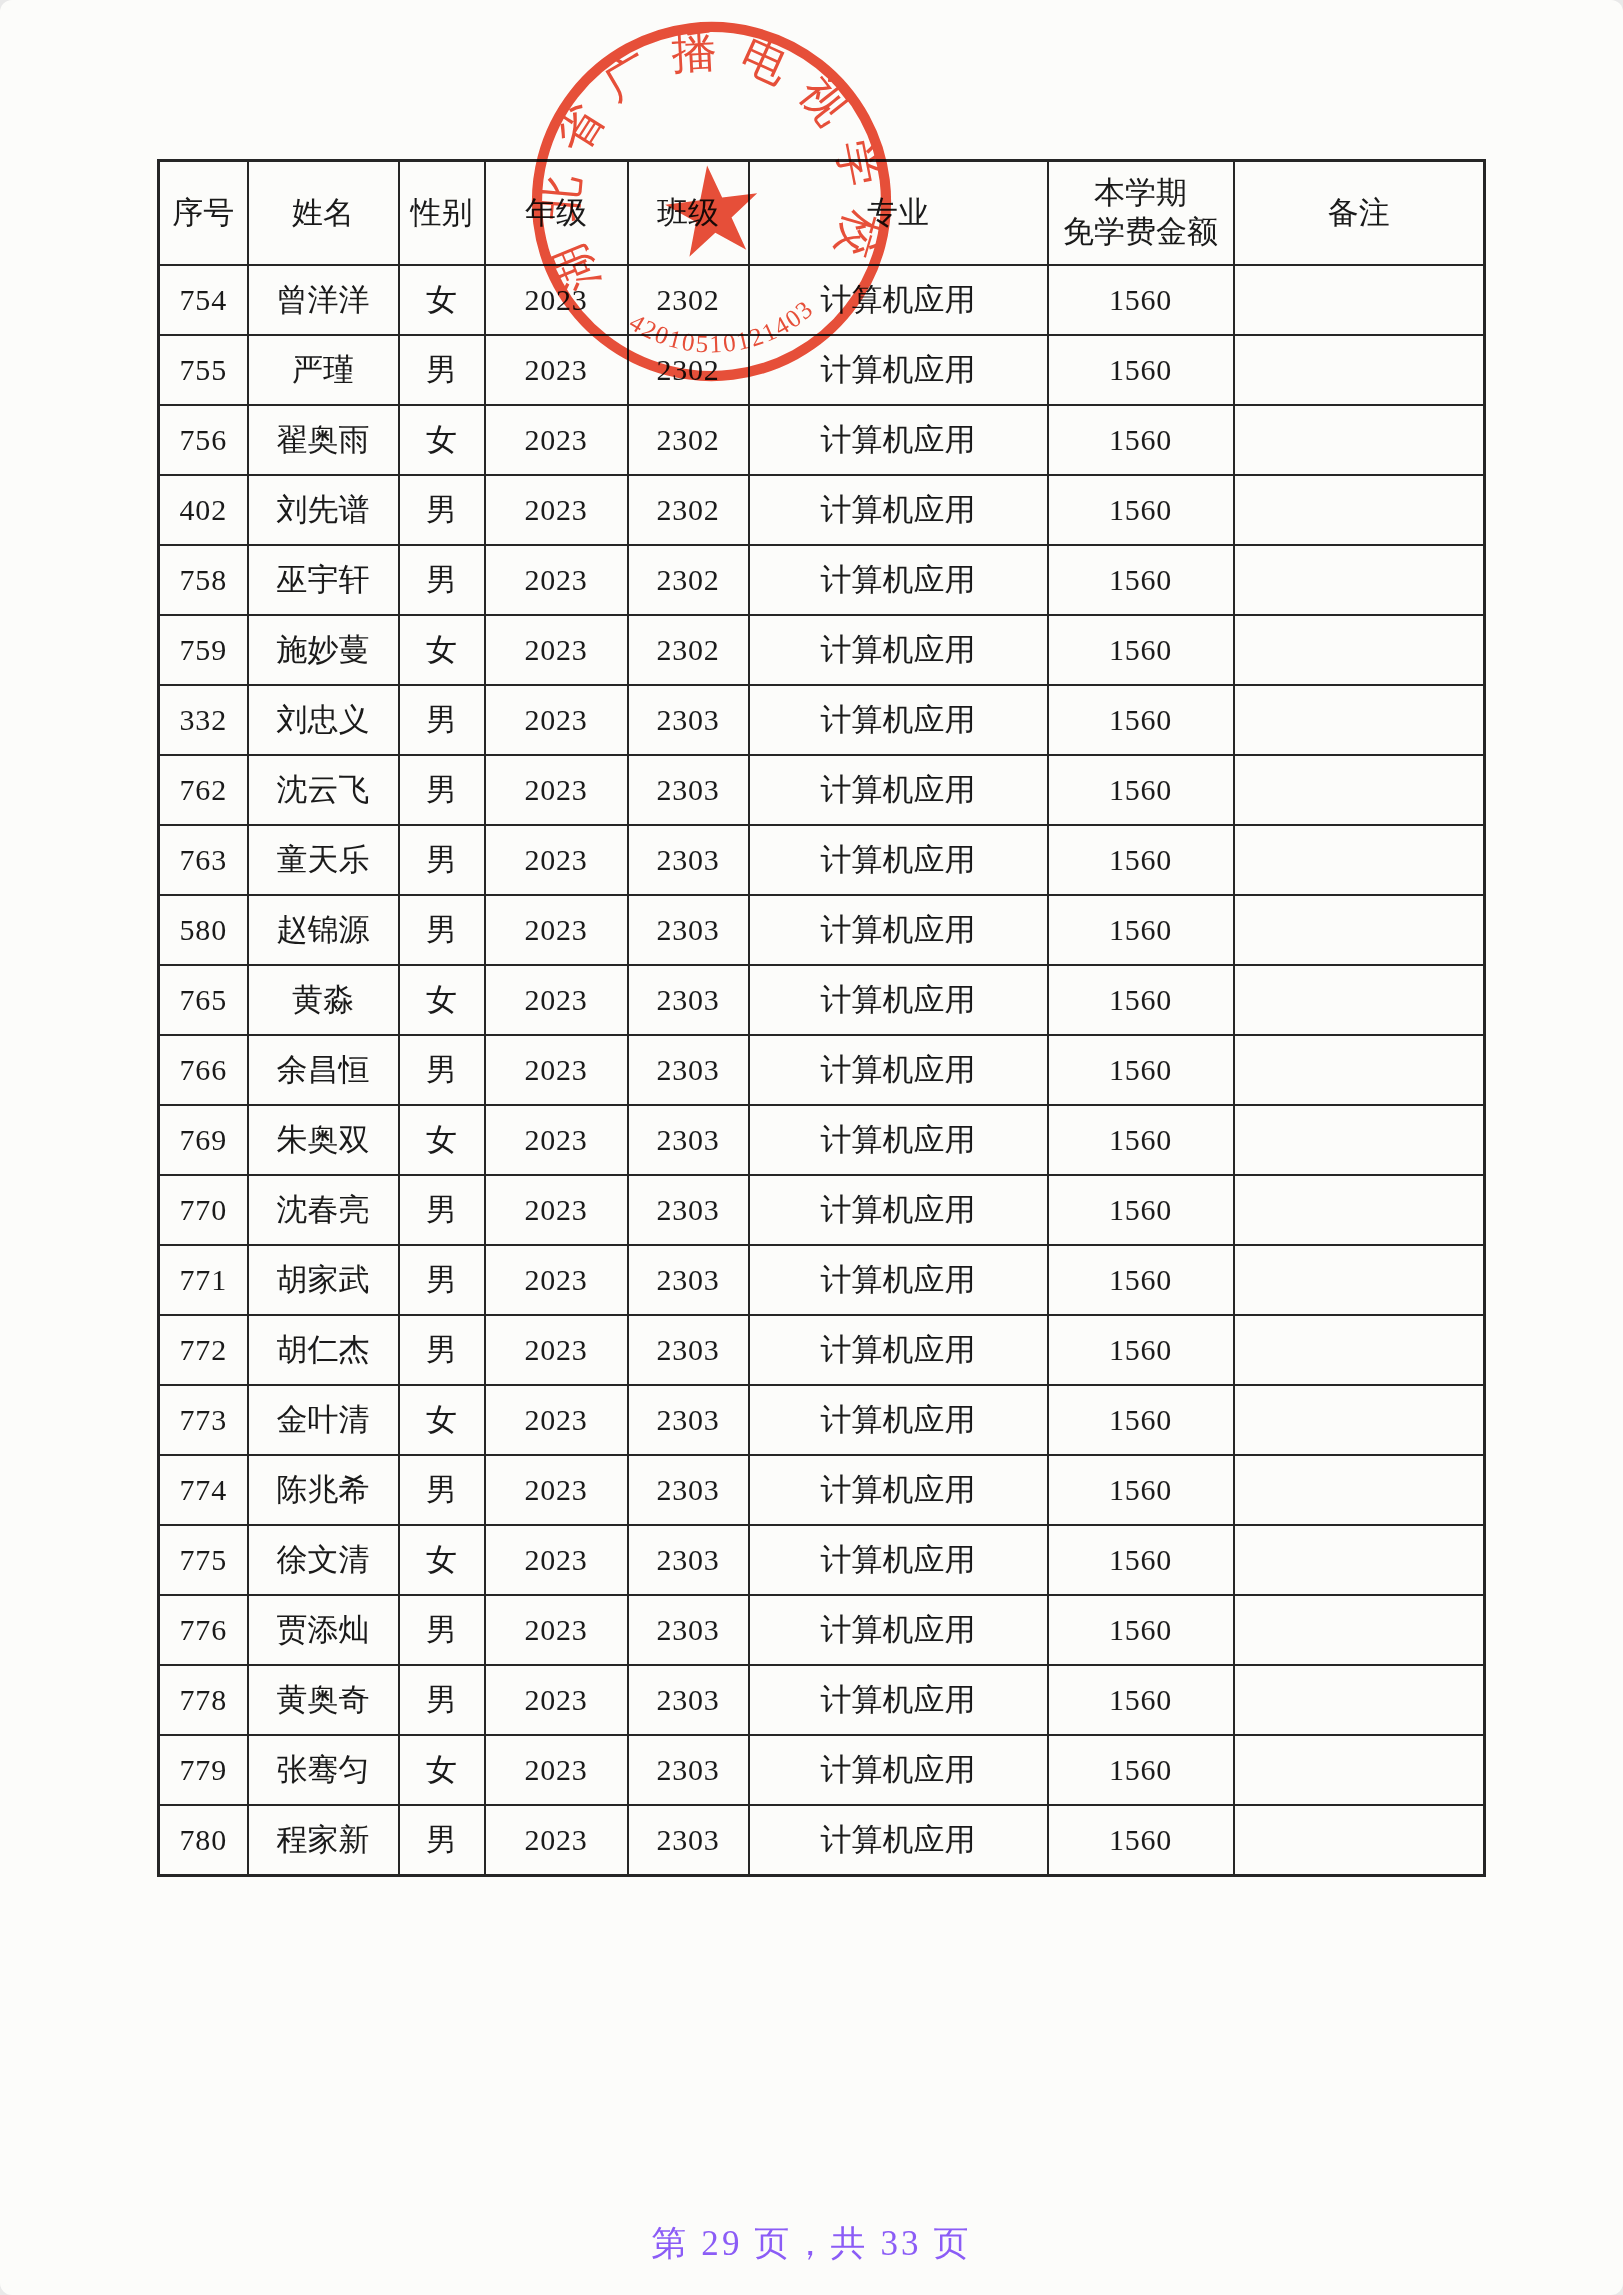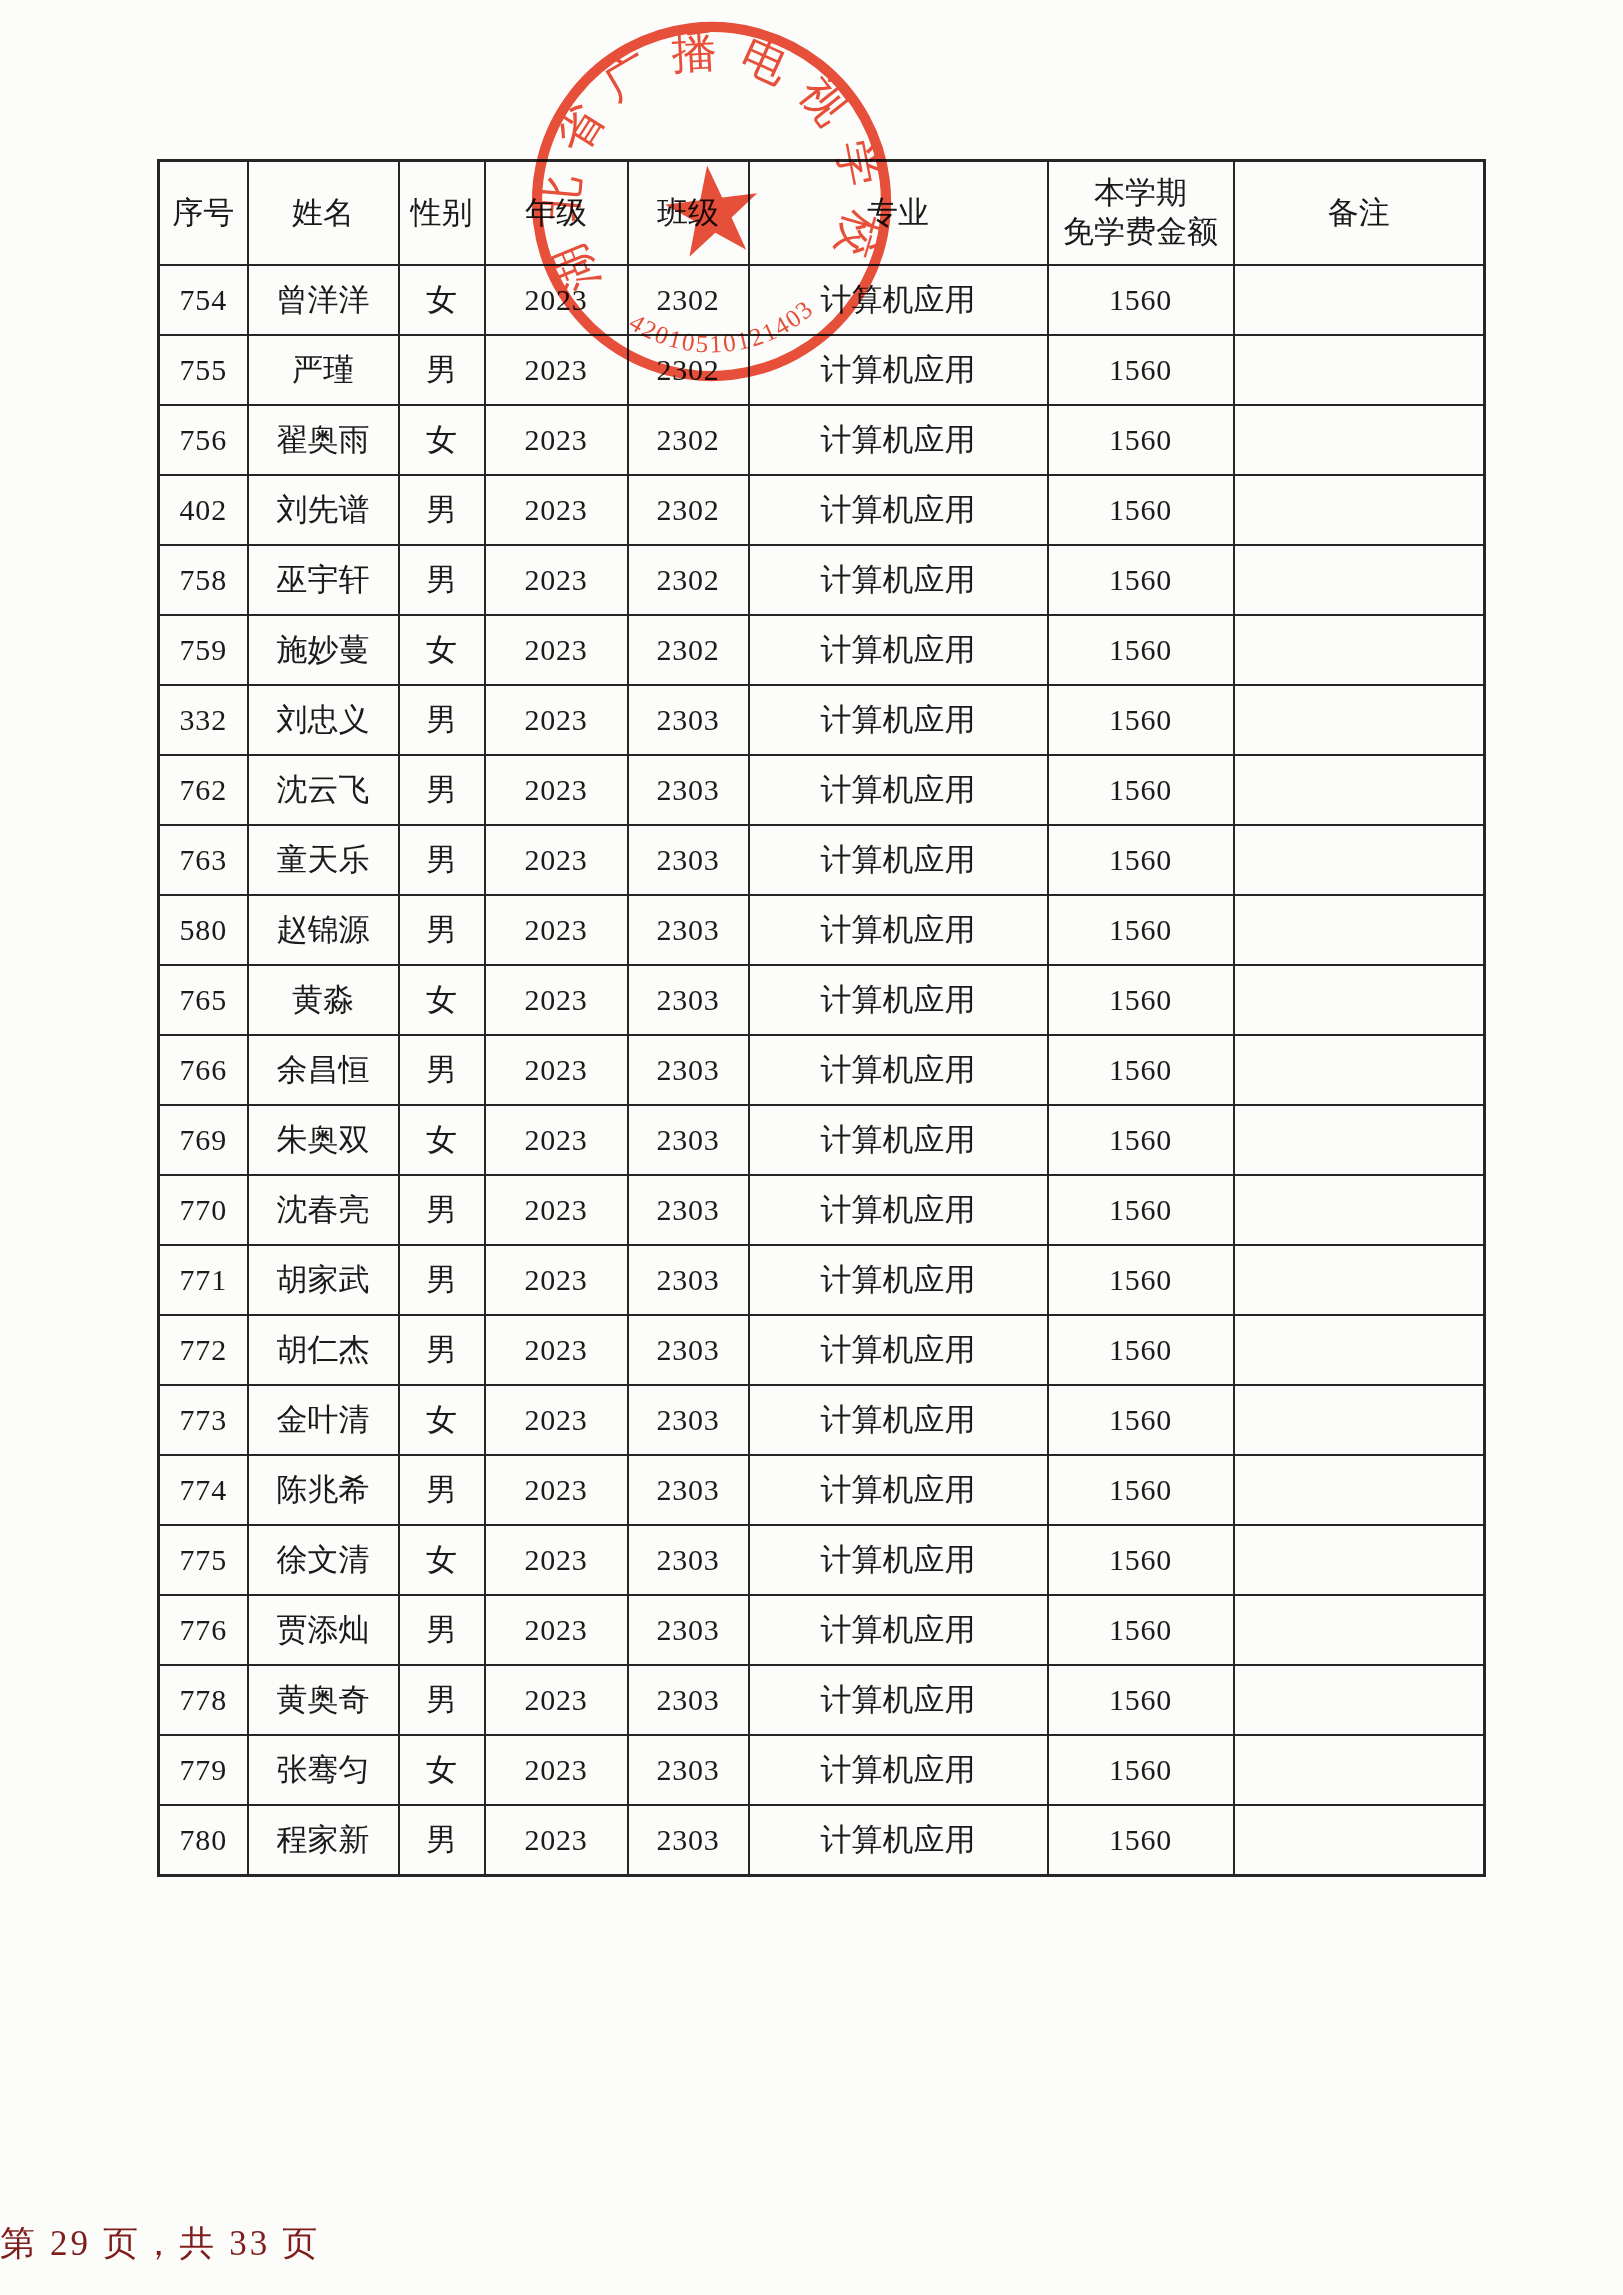--- a/index.html
+++ b/index.html
@@ -6,20 +6,21 @@
   body{
     width:1623px;height:2295px;
     background:#e9e9e9;
     font-family:"Liberation Serif","DejaVu Serif",serif;
   }
   .page{
     position:relative;
     width:1623px;height:2295px;
     background:#fcfcfa;
     overflow:hidden;
+    border-radius:12px;
   }
   
   table.roster{
     position:absolute;left:157px;top:159px;
     width:1325px;
     border-collapse:collapse;
     table-layout:fixed;
     border:3.9px solid #262626;
   }
   table.roster th, table.roster td{
@@ -52,23 +53,24 @@
     width:371px;height:371px;
     transform:rotate(-7deg);
     mix-blend-mode:multiply;
     opacity:.95;
     pointer-events:none;
   }
   
   .footer{
     position:absolute;
     left:0;top:2220px;width:1623px;
+    text-align:center;
     font-size:35px;
     letter-spacing:3.1px;
-    color:#7f1d1d;
+    color:#8b5cf6;
   }
 </style>
 </head>
 <body>
 
 <div class="page">
 
   <table class="roster">
     <colgroup>
       <col style="width:89px">

